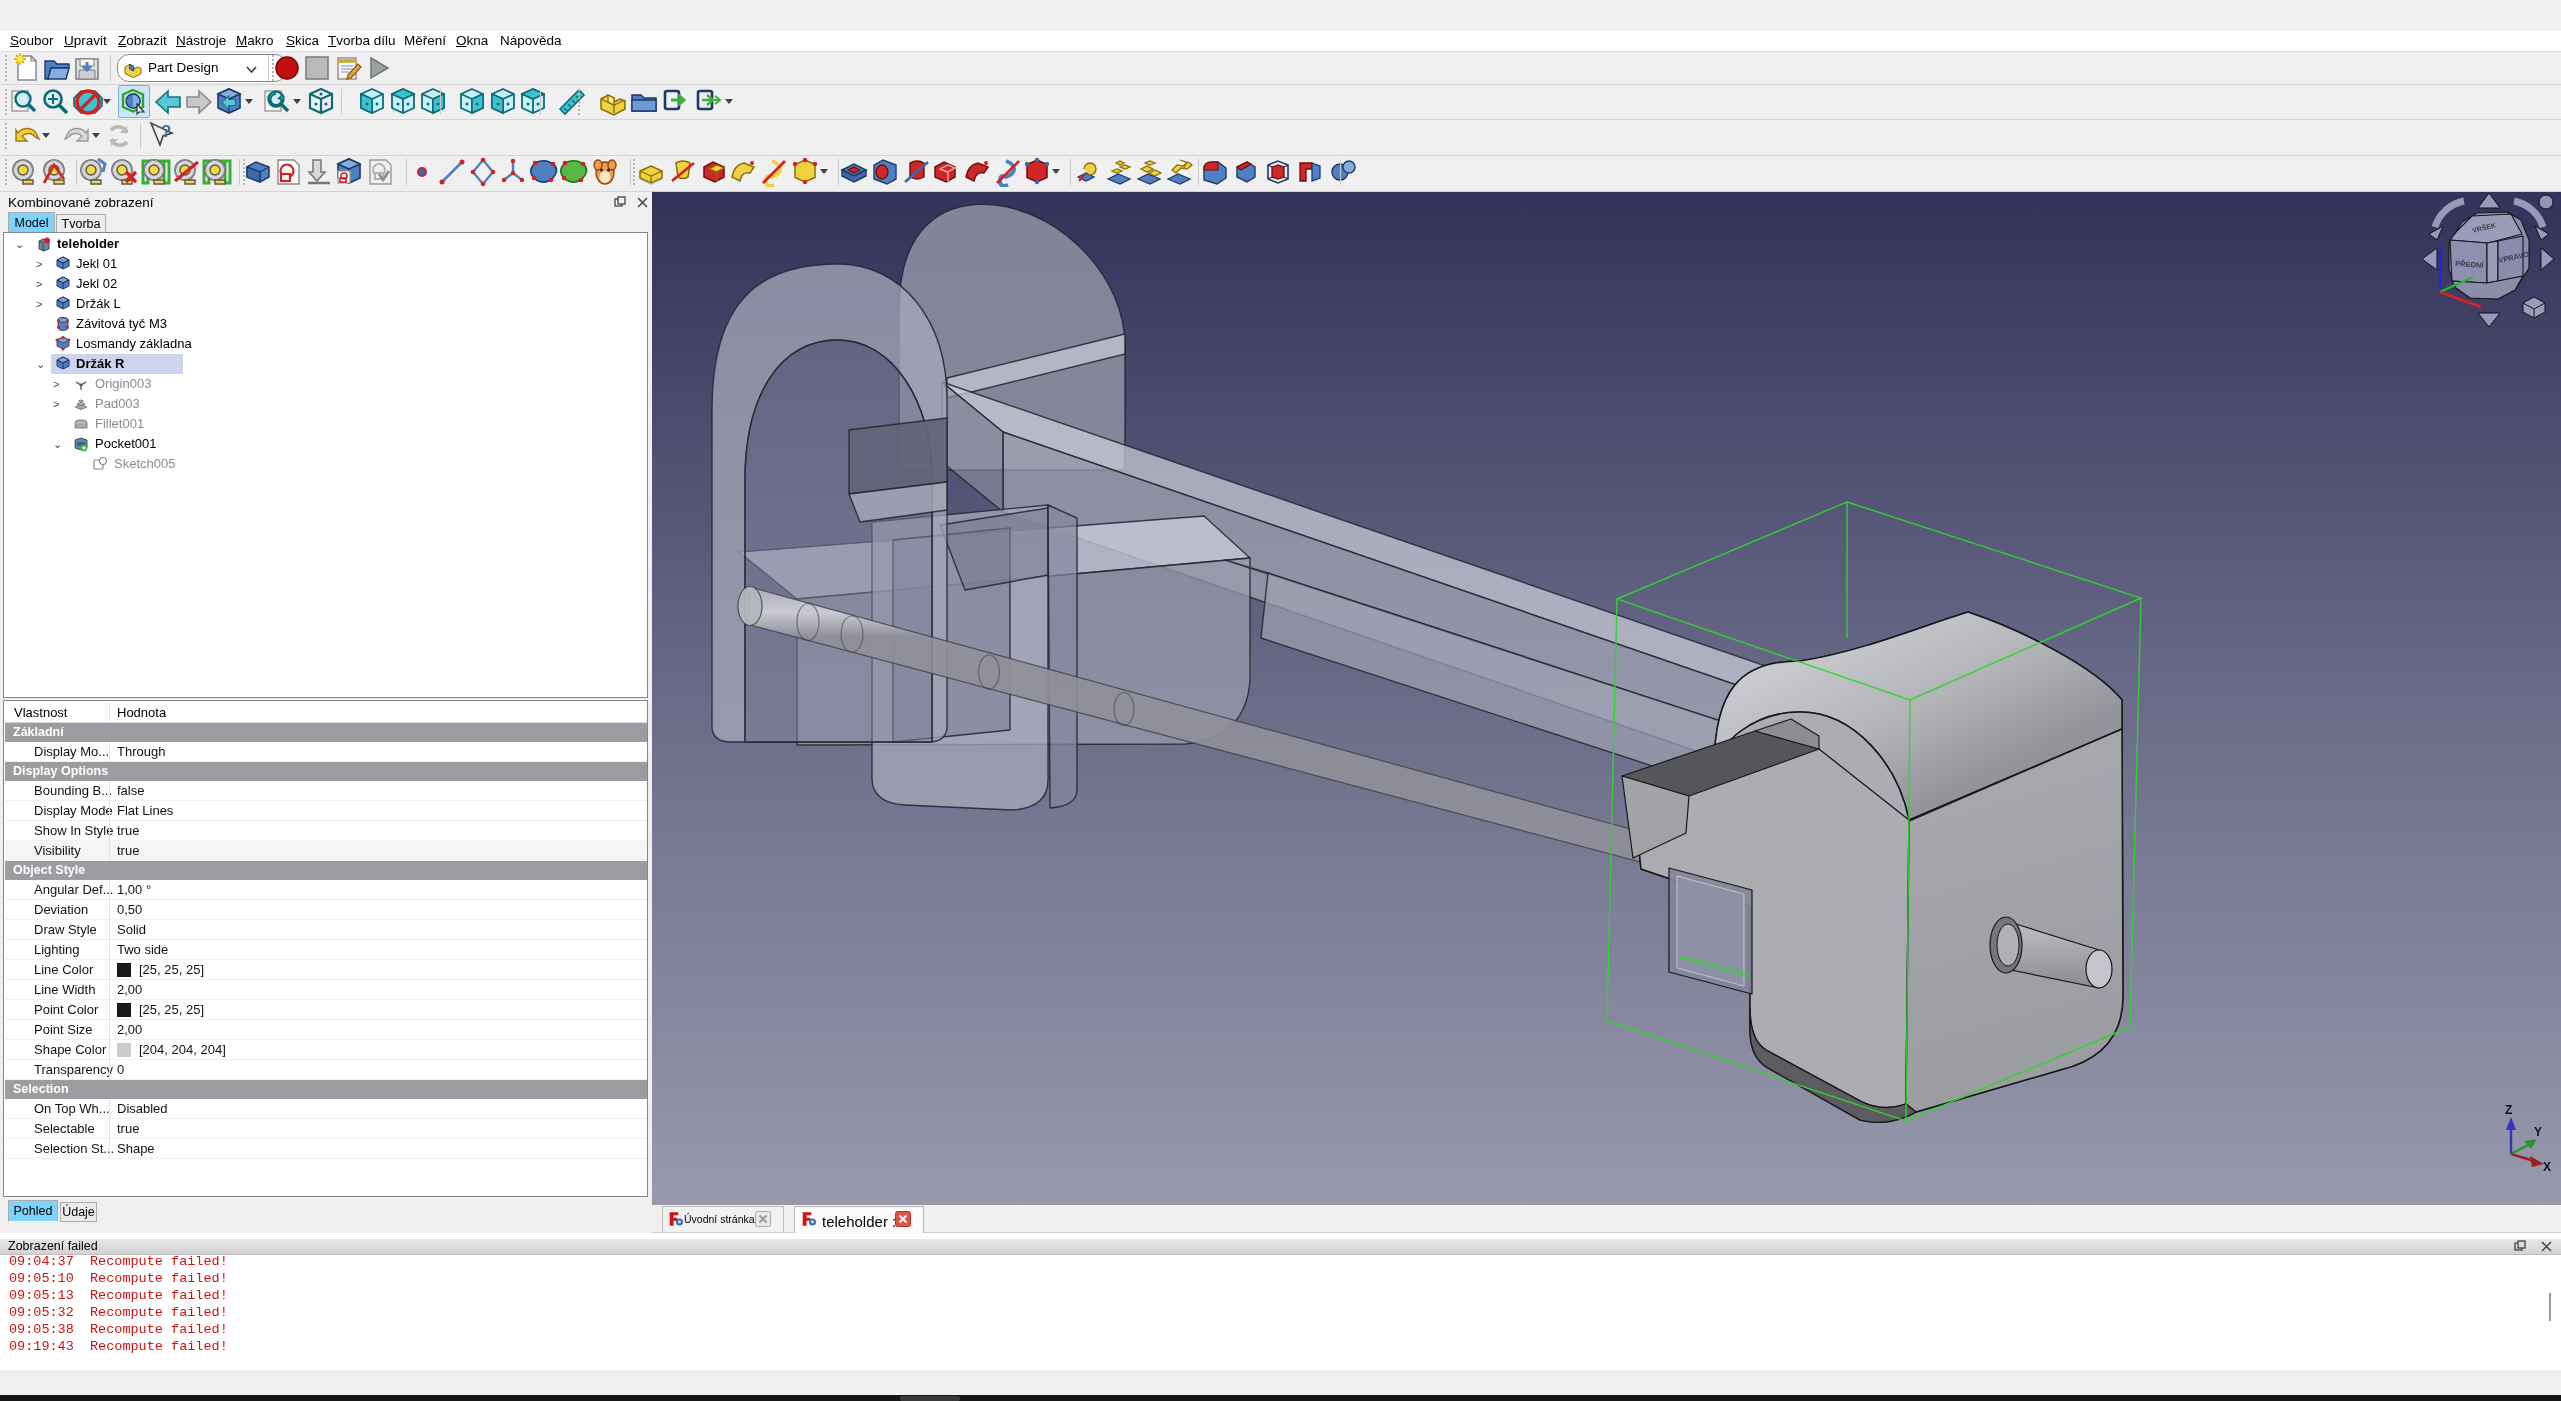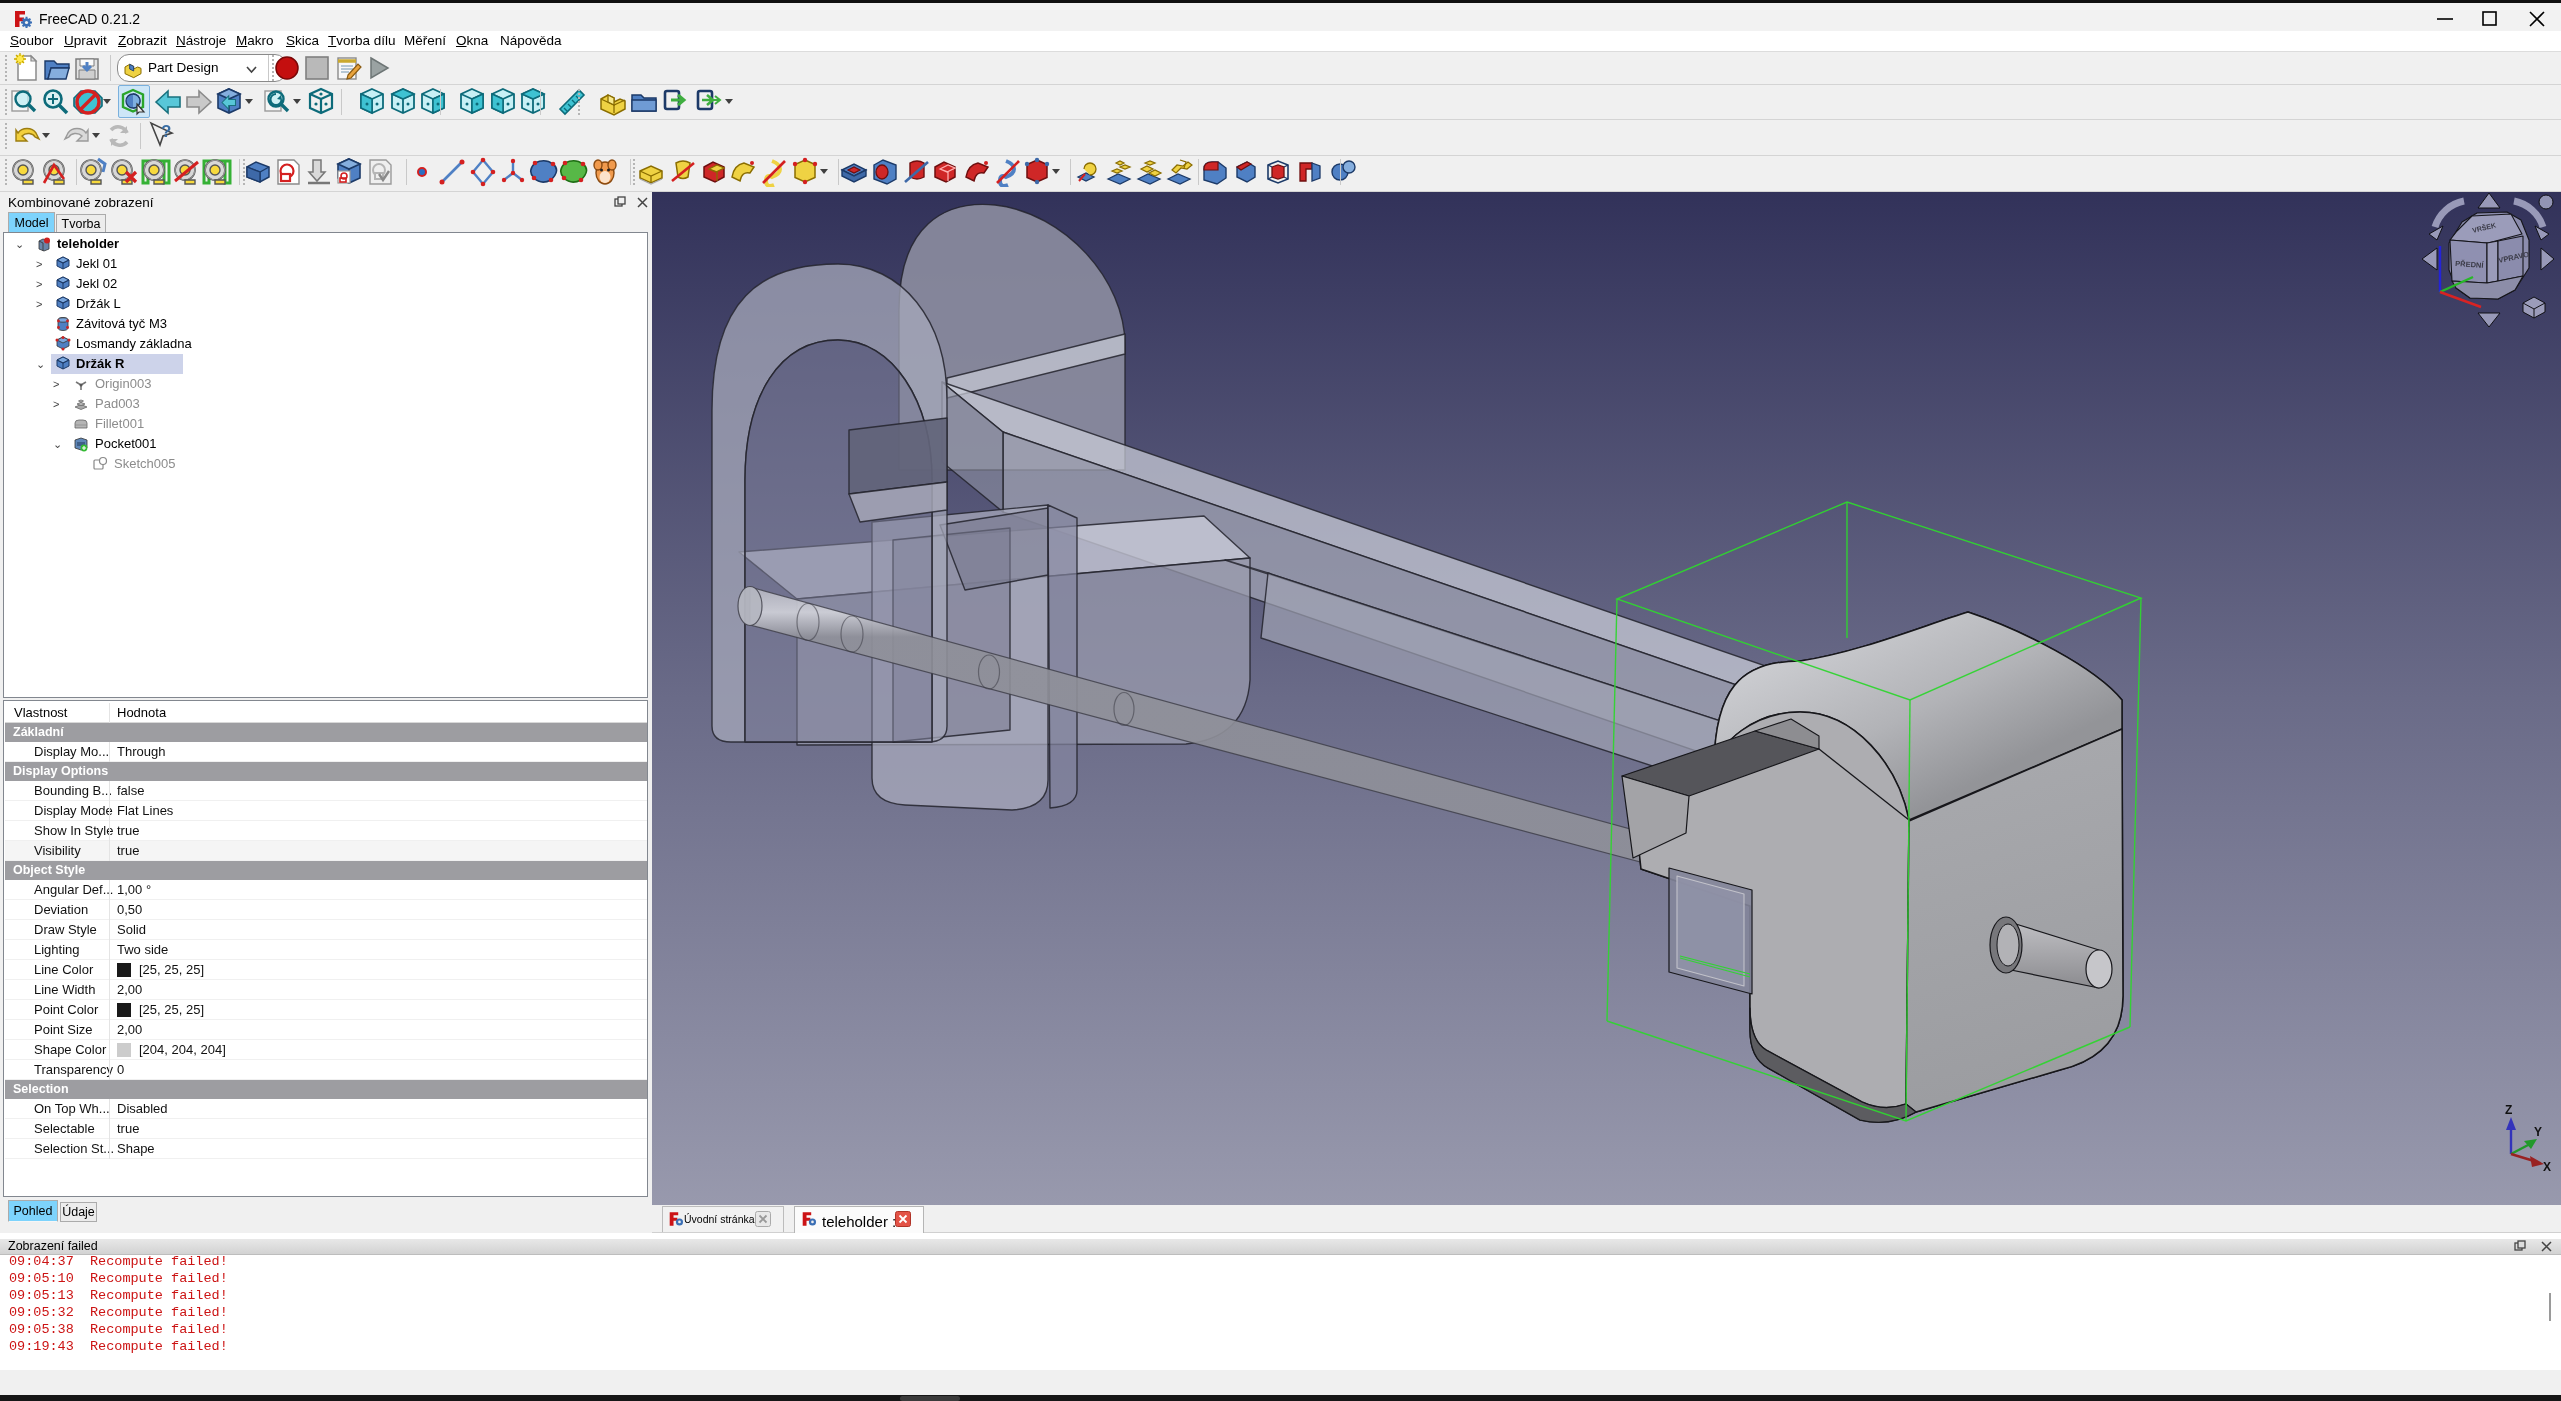--- a/index.html
+++ b/index.html
@@ -32,36 +32,20 @@
 .swatch{position:absolute;left:112px;top:3px;width:14px;height:14px}
 #vp{position:absolute;left:652px;top:192px}
 #mditabs{position:absolute;left:652px;top:1205px;width:1909px;height:28px;background:#f0f0f0;border-bottom:1px solid #d0d0d0;font-size:12px}
 #report{position:absolute;left:0;top:1233px;width:2561px;height:137px;background:#fff}
 #rephead{position:absolute;left:0;top:6px;width:2561px;height:16px;background:linear-gradient(#e8e8e8,#d2d2d2);border-bottom:1px solid #bdbdbd;font-size:13px}
 .rline{position:absolute;left:9px;font-family:"Liberation Mono",monospace;font-size:13.5px;color:#cc1414;white-space:pre}
 #statusbar{position:absolute;left:0;top:1370px;width:2561px;height:25px;background:#f0f0f0;border-top:1px solid #d9d9d9;font-size:13px}
 #bstrip{position:absolute;left:0;top:1395px;width:2561px;height:6px;background:#161616}
 </style></head><body>
 <div id="win">
-<div id="titlebar">
-      <div id="title">FreeCAD 0.21.2</div>
-<svg class="abs" style="left:13px;top:7px" width="20" height="18" viewBox="0 0 20 18">
-        <path d="M2 1h10v3.6H6.5v3H11v3.6H6.5V17H2z" fill="#cc1316"></path>
-        <circle cx="13.5" cy="12.5" r="4.2" fill="#3b6fb5"></circle>
-        <circle cx="13.5" cy="12.5" r="1.6" fill="#f2f2f2"></circle>
-        <g stroke="#3b6fb5" stroke-width="2">
-          <path d="M13.5 6.8v2M13.5 16.2v2M8 12.5h2M17 12.5h2M9.6 8.6l1.4 1.4M16 15l1.4 1.4M17.4 8.6L16 10M11 15l-1.4 1.4"></path>
-        </g>
-      </svg>
-<svg class="abs" style="left:2434px;top:8px" width="120" height="16" viewBox="0 0 120 16">
-        <path d="M3 8h16" stroke="#000" stroke-width="1.6"></path>
-        <rect x="49" y="1" width="13" height="13" fill="none" stroke="#000" stroke-width="1.6"></rect>
-        <path d="M96 1l14 14M110 1L96 15" stroke="#000" stroke-width="1.6"></path>
-      </svg>
-</div>
 <div id="menubar">
 <span class="mi" style="left:10px"><u>S</u>oubor</span>
 <span class="mi" style="left:64px"><u>U</u>pravit</span>
 <span class="mi" style="left:118px"><u>Z</u>obrazit</span>
 <span class="mi" style="left:176px"><u>N</u>ástroje</span>
 <span class="mi" style="left:236px"><u>M</u>akro</span>
 <span class="mi" style="left:286px"><u>S</u>kica</span>
 <span class="mi" style="left:328px"><u>T</u>vorba dílu</span>
 <span class="mi" style="left:404px">Měření</span>
 <span class="mi" style="left:456px"><u>O</u>kna</span>

